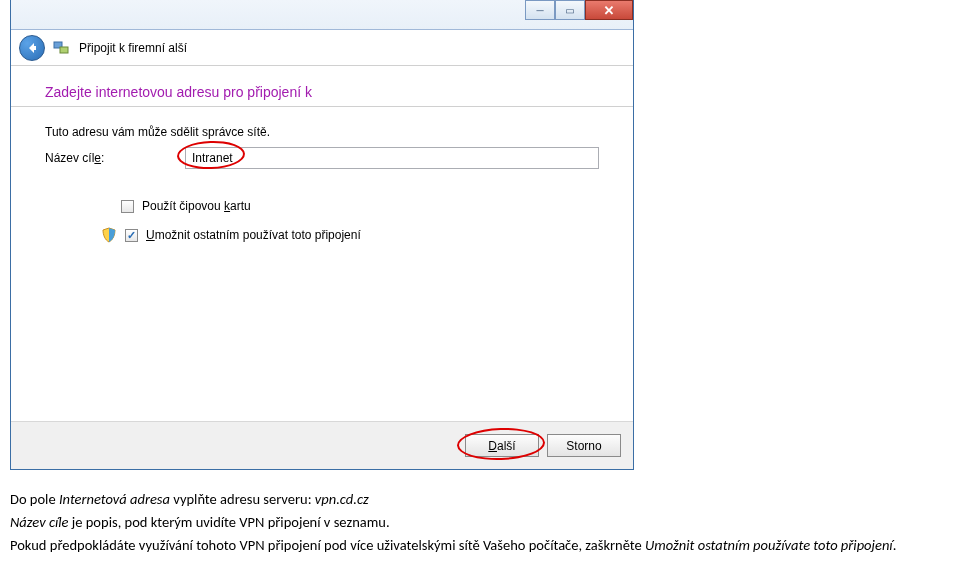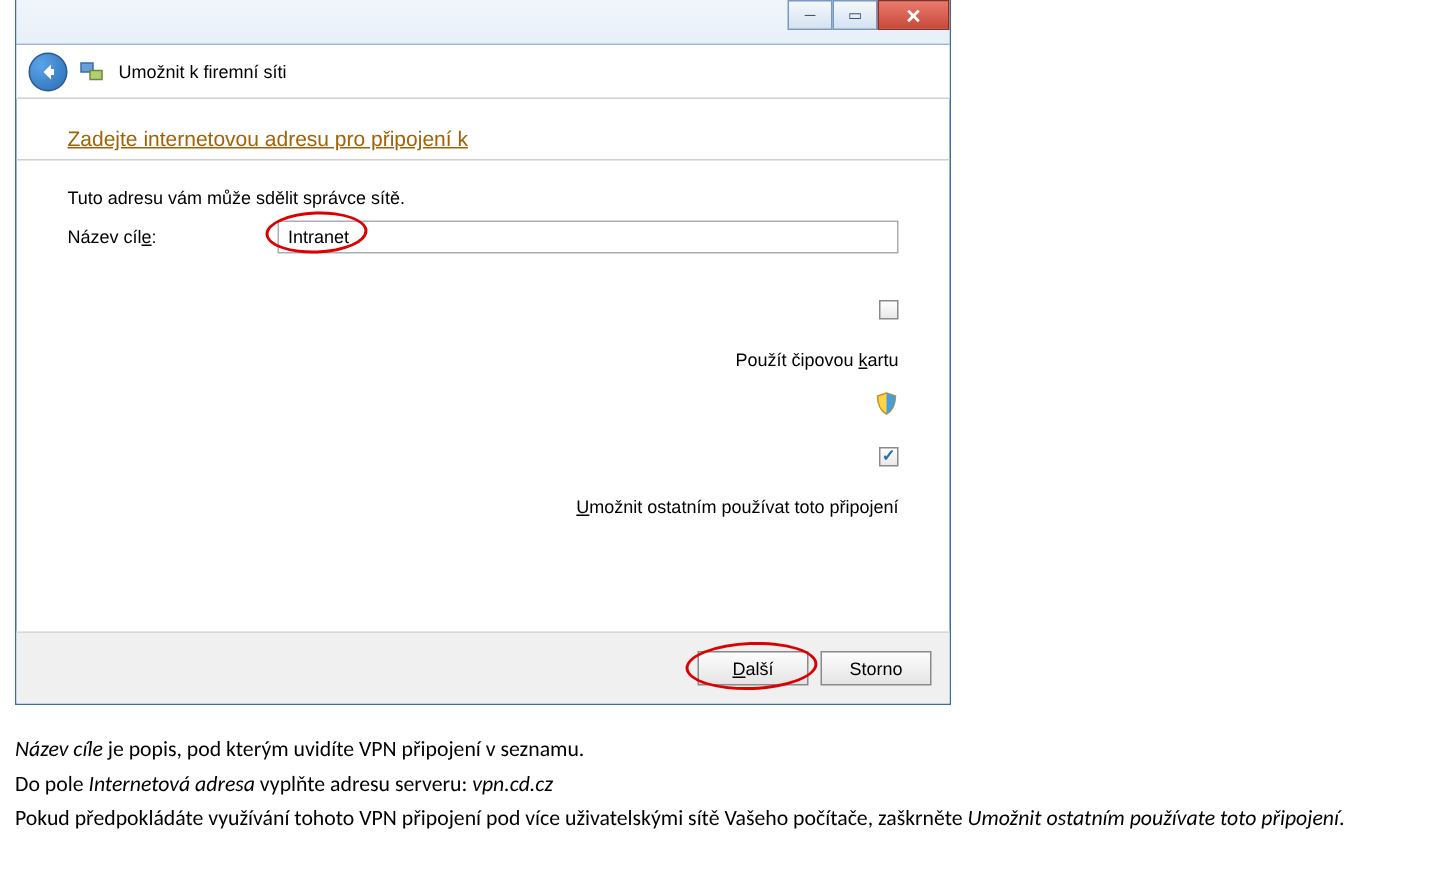--- a/index.html
+++ b/index.html
@@ -63,25 +63,24 @@
       width: 18px; height: 18px;
       display: inline-flex; align-items: center; justify-content: center;
     }
     .header-title {
       font-size: 12px; color: #000;
     }
     .content {
       padding: 18px 34px 12px 34px;
     }
     .main-heading {
-      color: #a16207;
+      color: #a21caf;
       font-size: 14px;
       font-weight: normal;
       margin-bottom: 4px;
-      text-decoration: underline;
     }
     .heading-underline {
       height: 1px; background: #d0d0d0; margin: 6px -34px 18px -34px;
     }
     .hint {
       font-size: 12px; color: #000; margin-bottom: 8px;
     }
     .form-row {
       display: flex; align-items: center; margin-bottom: 16px;
     }
@@ -99,22 +98,22 @@
     .red-circle {
       position: absolute;
       border: 2px solid #d00;
       border-radius: 50%;
       pointer-events: none;
     }
     .red-circle.c1 { left: -10px; top: -6px; width: 78px; height: 30px; transform: rotate(-3deg); }
     .red-circle.c2 { left: -8px; top: -6px; width: 68px; height: 28px; transform: rotate(-2deg); }
     .checkbox-section { margin-top: 30px; }
     .check-row {
-      display: flex; align-items: flex-end; gap: 20px;
-      padding-left: 76px; margin-bottom: 14px; flex-direction: column;
+      display: flex; align-items: center; gap: 8px;
+      padding-left: 76px; margin-bottom: 14px;
     }
     .check-row.with-shield { padding-left: 56px; }
     .checkbox {
       width: 13px; height: 13px;
       border: 1px solid #8a8a8a;
       background: linear-gradient(to bottom, #fff, #e8e8e8);
       display: inline-flex; align-items: center; justify-content: center;
       flex-shrink: 0; margin-top: 1px;
     }
     .checkbox.checked::after {
@@ -169,21 +168,21 @@
       <svg width="14" height="14" viewBox="0 0 14 14">
           <path d="M9 2 L4 7 L9 12 L9 9 L11 9 L11 5 L9 5 Z"></path>
         </svg>
     </div>
     <span class="wizard-icon">
       <svg width="18" height="18" viewBox="0 0 18 18">
           <rect x="1" y="3" width="8" height="6" fill="#6aa0d8" stroke="#3b6ea5"></rect>
           <rect x="7" y="8" width="8" height="6" fill="#b0d070" stroke="#6b8a3a"></rect>
         </svg>
     </span>
-    <span class="header-title">Umožnit k firemní síti</span>
+    <span class="header-title">Připojit k firemní alší</span>
   </div>
 
   <div class="content">
     <div class="main-heading">Zadejte internetovou adresu pro připojení k</div>
     <div class="heading-underline"></div>
 
     <div class="hint">Tuto adresu vám může sdělit správce sítě.</div>
 
 
     <div class="form-row">
@@ -233,21 +232,21 @@
       </button>
       <div class="red-circle c3"></div>
     </div>
     <button class="dlg-btn">Storno</button>
   </div>
 
 </div>
 
 <div class="doc-text">
   <p>
-    <span class="italic">Název cíle</span><span> je popis, pod kterým uvidíte VPN připojení v seznamu.</span>
+    <span>Do pole </span><span class="italic">Internetová adresa</span><span> vyplňte adresu serveru: </span><span class="italic">vpn.cd.cz</span>
   </p>
   <p>
-    <span>Do pole </span><span class="italic">Internetová adresa</span><span> vyplňte adresu serveru: </span><span class="italic">vpn.cd.cz</span>
+    <span class="italic">Název cíle</span><span> je popis, pod kterým uvidíte VPN připojení v seznamu.</span>
   </p>
   <p>
     <span>Pokud předpokládáte využívání tohoto VPN připojení pod více uživatelskými sítě Vašeho počítače, zaškrněte </span><span class="italic">Umožnit ostatním používate toto připojení</span><span>.</span>
   </p>
 </div>
 
 </body></html>

